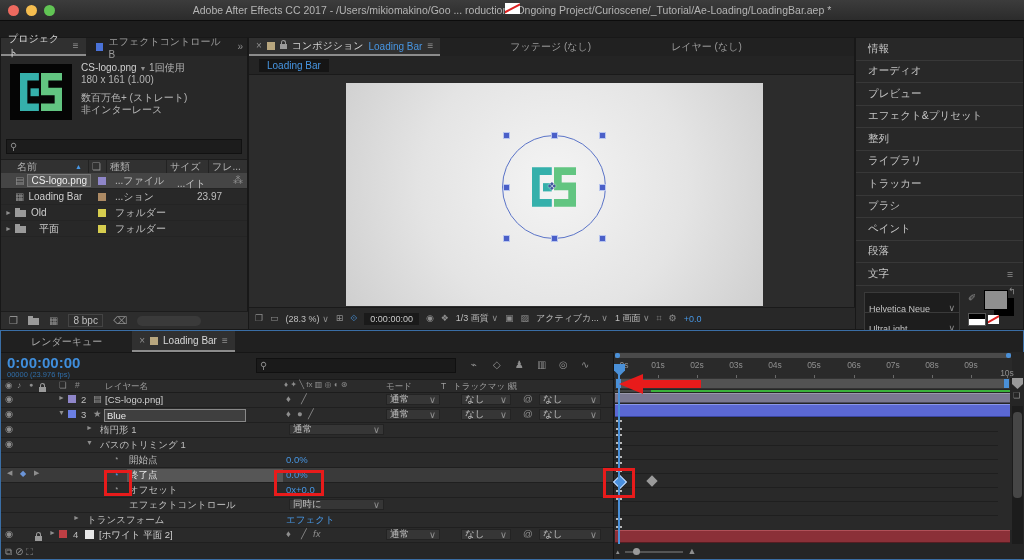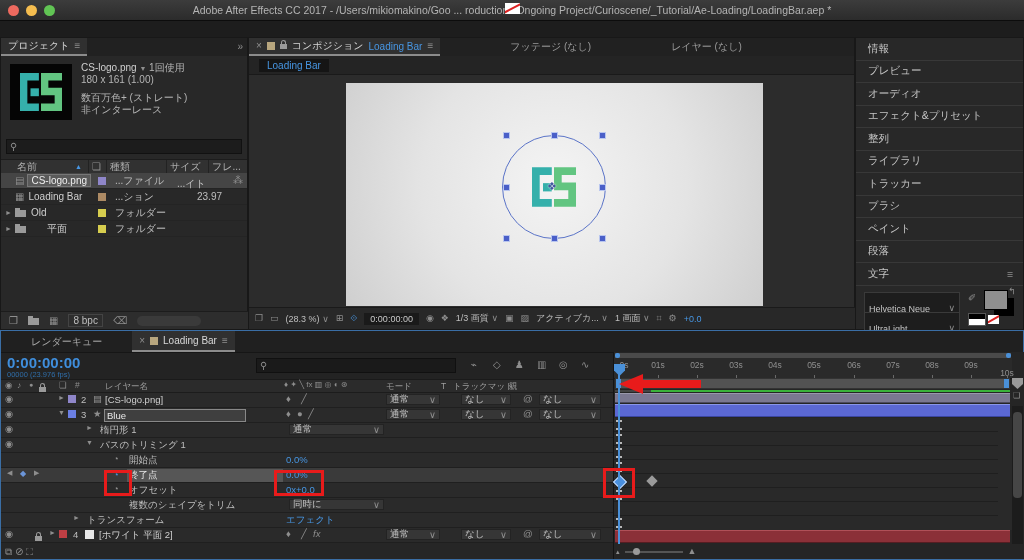--- a/index.html
+++ b/index.html
@@ -114,20 +114,24 @@
       <input style="border: none; background: transparent; width: 110px;" placeholder="ヘルプを検索">
     </span>
   </div>
 
   <div class="panel r" style="left:0;top:37px;width:248px;height:293px;">
     <div class="tabbar">
       <div class="tab-active">
         <span>プロジェクト</span>
         <span class="ic">≡</span>
       </div>
+      <div class="tab-plain">
+        <span class="lbl" style="background:#4a72d8"></span>
+        <span>エフェクトコントロール B</span>
+      </div>
       <span style="margin-left:auto;margin-right:4px;" class="ic">»</span>
     </div>
     <div class="r" style="left:9px;top:26px;width:62px;height:56px;background:#050505;display:flex;align-items:center;justify-content:center;">
       <svg width="42" height="38" viewBox="0 0 40 36">
         <path fill="#35b0ab" d="M0,0 H18 V7 H7 V29 H18 V36 H0 Z"></path>
         <rect fill="#35b0ab" x="10" y="14.5" width="8" height="7.5"></rect>
         <path fill="#62c581" d="M20,0 H40 V7 H27 V14 H40 V36 H20 V29 H33 V21 H20 Z"></path>
       </svg>
     </div>
     <div class="r" style="left:80px;top:24px;line-height:12px;color:#b5b5b5;">
@@ -172,21 +176,21 @@
       <div class="prow">
         <span class="ic" style="margin-left:4px;font-size:7px;">►</span>
         <span class="folder" style="margin-left:3px;"></span>
         <span style="margin-left:5px;color:#cfcfcf;">Old</span>
         <span class="lbl" style="position: absolute; left: 97px; background-color: rgb(214, 205, 78);"></span>
         <span style="position:absolute;left:114px;">フォルダー</span>
       </div>
       <div class="prow">
         <span class="ic" style="margin-left:4px;font-size:7px;">►</span>
         <span class="folder" style="margin-left:3px;"></span>
-        <span style="margin-left:21px;color:#cfcfcf;">平面</span>
+        <span style="margin-left:13px;color:#cfcfcf;">平面</span>
         <span class="lbl" style="position: absolute; left: 97px; background-color: rgb(214, 205, 78);"></span>
         <span style="position:absolute;left:114px;">フォルダー</span>
       </div>
     </div>
     <div class="r flex" style="left:0;bottom:0;width:246px;height:17px;background:#2d2d2d;border-top:1px solid #1c1c1c;gap:10px;padding-left:8px;">
       <span class="ic">❐</span>
       <span class="folder"></span>
       <span class="ic">▦</span>
       <span style="border:1px solid #444;padding:0 4px;">8 bpc</span>
       <span class="ic">⌫</span>
@@ -251,24 +255,24 @@
       <span class="ic">⚙</span>
       <span class="blue">+0.0</span>
     </div>
   </div>
 
   <div class="panel r" style="left:855px;top:37px;width:169px;height:293px;display:flex;flex-direction:column;">
     <div class="sp">
         <span>情報</span>
       </div>
     <div class="sp">
+        <span>オーディオ</span>
+      </div>
+    <div class="sp">
         <span>プレビュー</span>
-      </div>
-    <div class="sp">
-        <span>オーディオ</span>
       </div>
     <div class="sp">
         <span>エフェクト&amp;プリセット</span>
       </div>
     <div class="sp">
         <span>整列</span>
       </div>
     <div class="sp">
         <span>ライブラリ</span>
       </div>
@@ -437,21 +441,21 @@
         <span class="blue p" style="left:285px;">0.0%</span>
       </div>
 
       <div class="trow">
         <span class="ic p" style="left:112px;">◔</span>
         <span class="p" style="left:128px;">オフセット</span>
         <span class="blue p" style="left:285px;">0x+0.0</span>
       </div>
 
       <div class="trow">
-        <span class="p" style="left:128px;">複数のシェイプをトリム</span>
+        <span class="p" style="left:128px;">エフェクトコントロール</span>
         <div class="modebox p" style="left:288px;width:95px;">
             <span>同時に</span>
             <span class="ic">∨</span>
           </div>
       </div>
 
       <div class="trow">
         <span class="ic p" style="left:72px;font-size:7px;">►</span>
         <span class="p" style="left:86px;">トランスフォーム</span>
         <span class="blue p" style="left:285px;">エフェクト</span>

